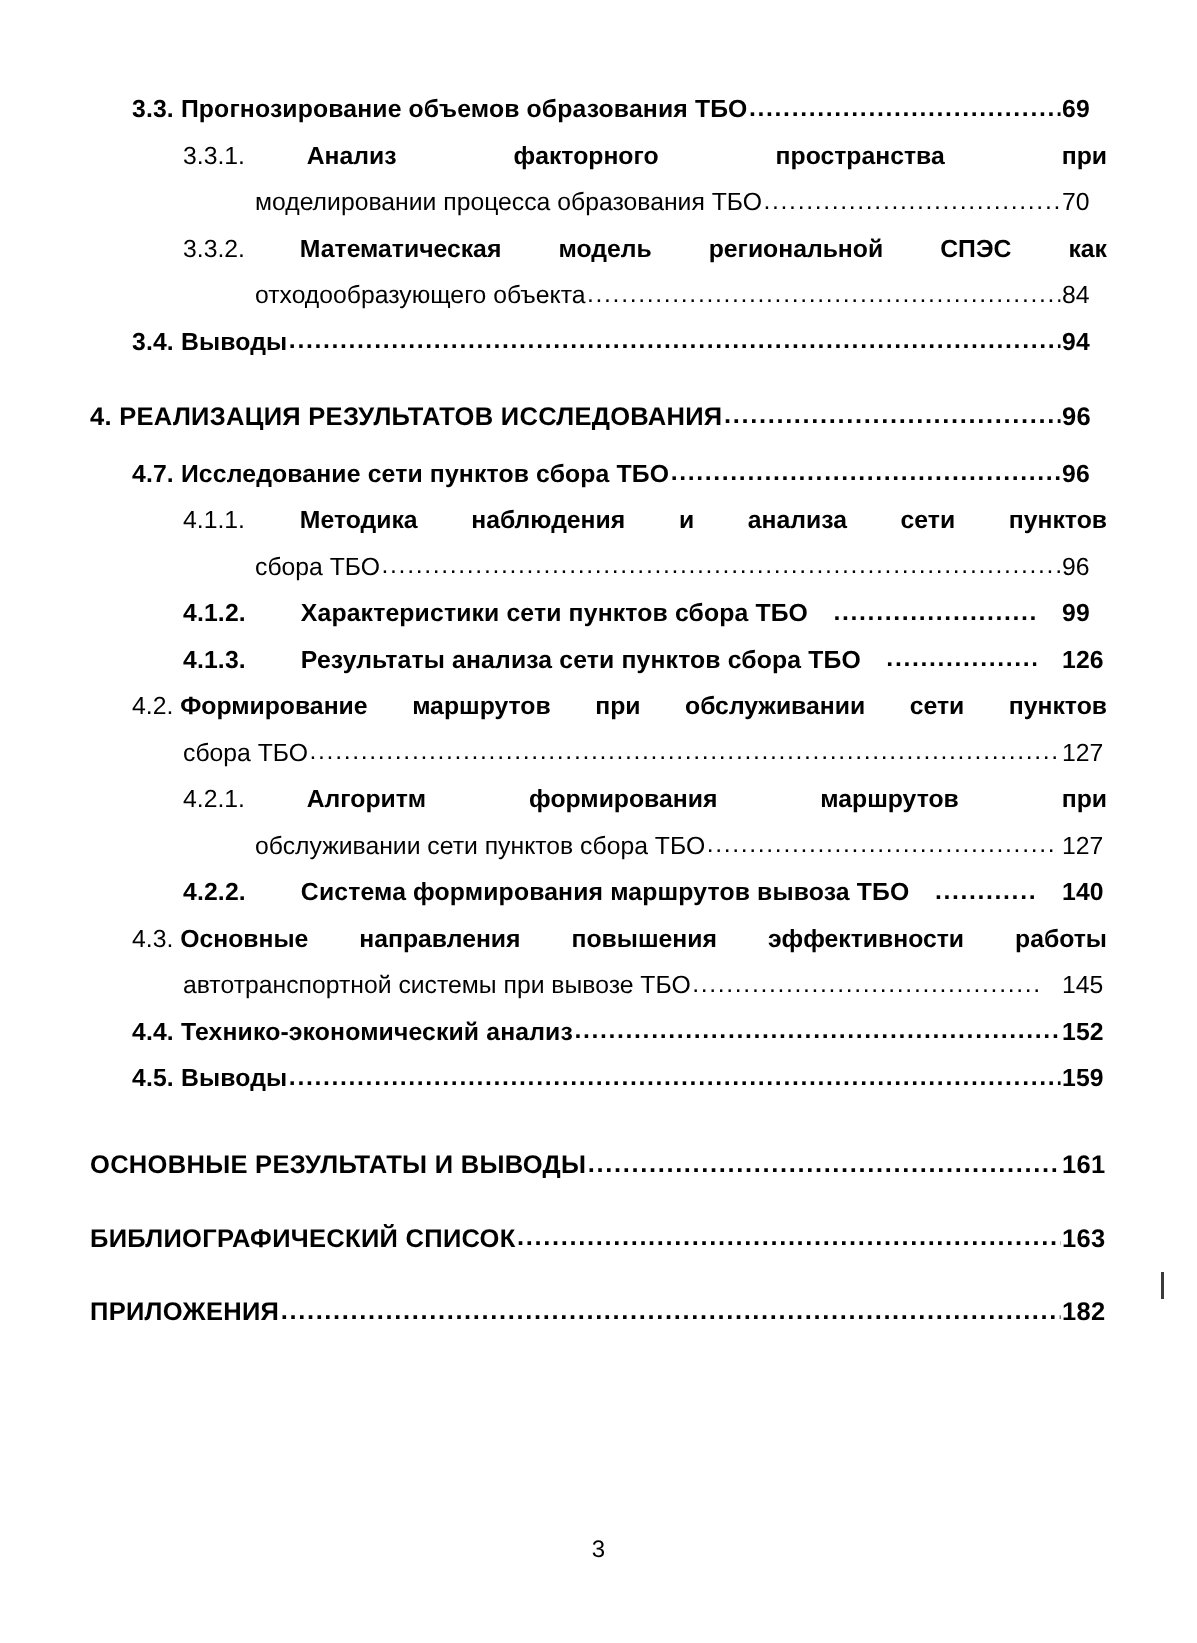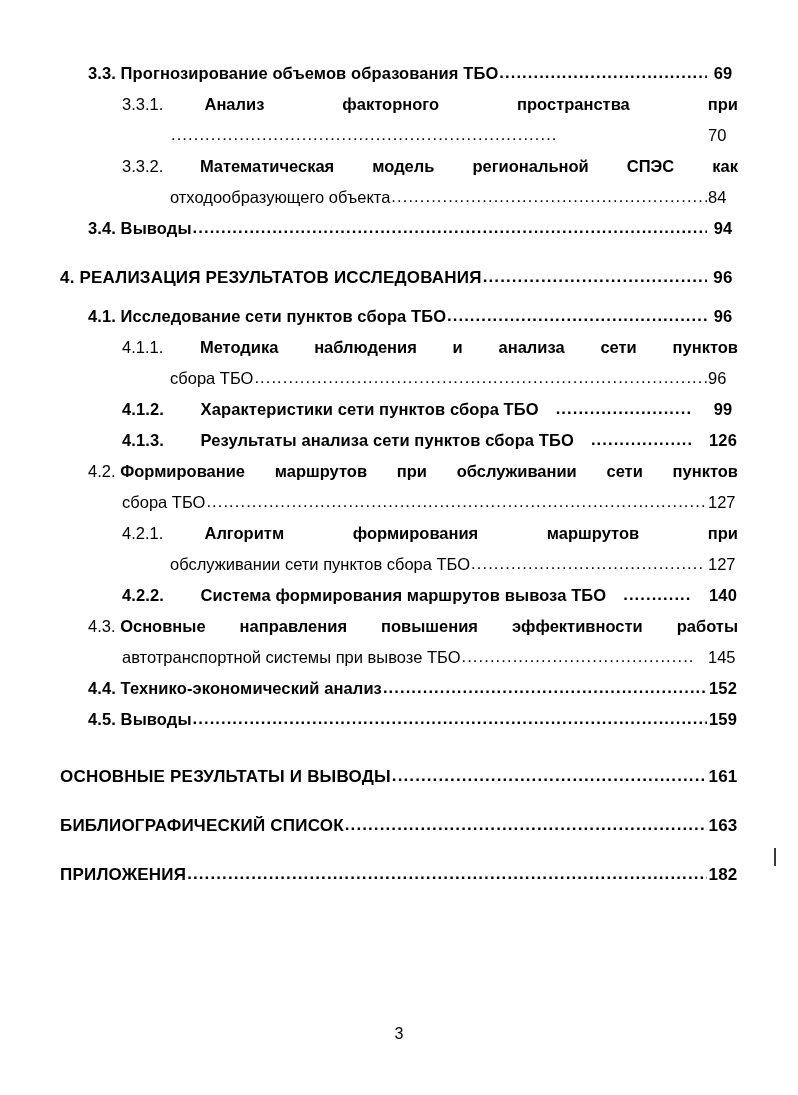--- a/index.html
+++ b/index.html
@@ -47,21 +47,21 @@
     overflow: hidden;
     white-space: nowrap;
     margin: 0 1px 0 1px;
     position: relative;
     bottom: 1px;
     letter-spacing: 1.1px;
     color: #000;
   }
   .entry .page-no {
     flex: 0 0 auto;
-    text-align: center;
+    text-align: left;
     min-width: 30px;
     white-space: pre;
   }
   .entry.bold, .entry.bold .page-no {
     font-weight: bold;
   }
   
   .jrow {
     display: flex;
     font-size: 16.5px;
@@ -140,20 +140,21 @@
       <span class="leader">.........................................................................................</span>
       <span class="page-no">69</span>
     </div>
 
     <div class="jrow ind2">
       <span class="num">3.3.1.</span>
       <span style="white-space:pre">  </span>
       <span class="just">Анализ факторного пространства при</span>
     </div>
     <div class="cont ind-cont2">
+      <span class="txt">моделировании процесса образования ТБО</span>
       <span class="leader">....................................................................</span>
       <span class="page-no">70</span>
     </div>
 
     <div class="jrow ind2">
       <span class="num">3.3.2.</span>
       <span style="white-space:pre"> </span>
       <span class="just">Математическая модель региональной СПЭС как</span>
     </div>
     <div class="cont ind-cont2">
@@ -174,21 +175,21 @@
 
     <div class="entry bold major">
       <span class="num">4. РЕАЛИЗАЦИЯ РЕЗУЛЬТАТОВ ИССЛЕДОВАНИЯ</span>
       <span class="leader">..................................................................</span>
       <span class="page-no">96</span>
     </div>
 
     <div class="gap-s"></div>
 
     <div class="entry ind1">
-      <span class="num">4.1.</span>
+      <span class="num">4.7.</span>
       <span style="white-space:pre"> </span>
       <span class="txt">Исследование сети пунктов сбора ТБО</span>
       <span class="leader">.................................................................</span>
       <span class="page-no">96</span>
     </div>
 
     <div class="jrow ind2">
       <span class="num">4.1.1.</span>
       <span style="white-space:pre"> </span>
       <span class="just">Методика наблюдения и анализа сети пунктов</span>

